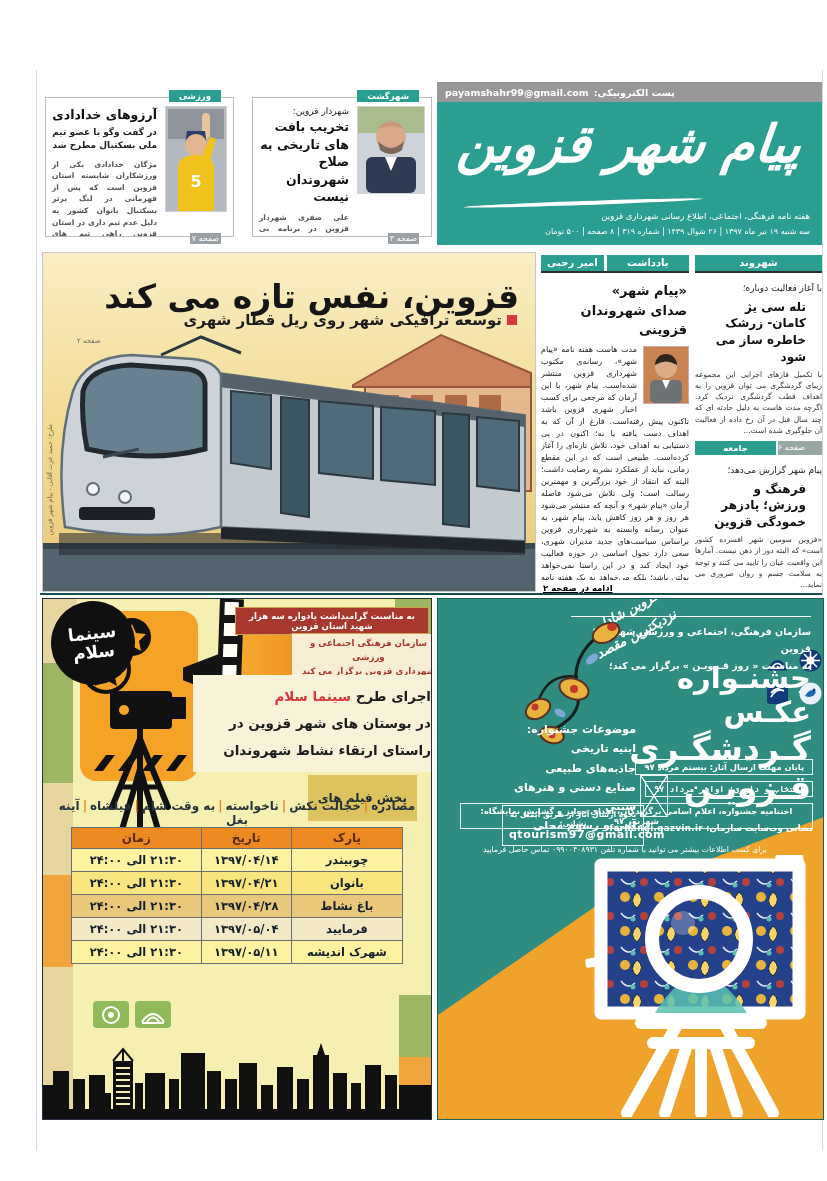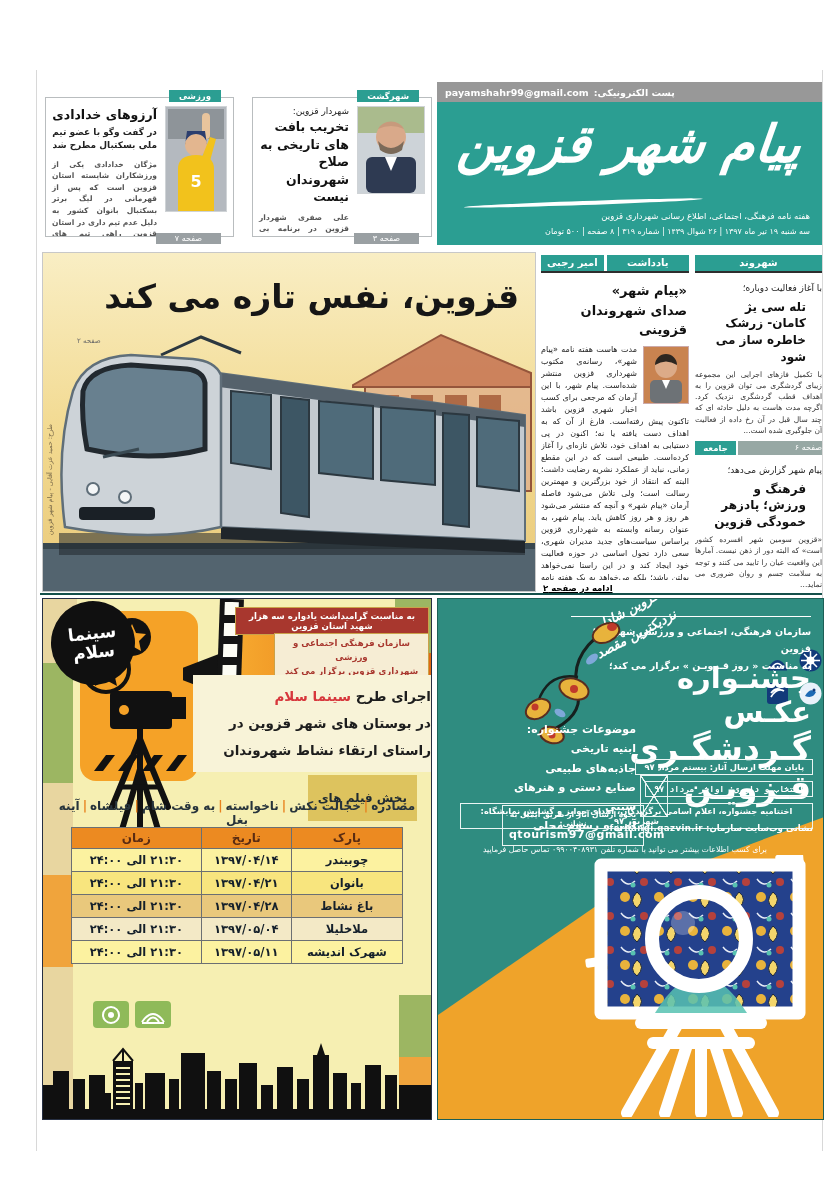--- a/index.html
+++ b/index.html
@@ -7,21 +7,21 @@
   .page{position:relative;width:827px;height:1181px;margin:0 auto;background:#fff;overflow:hidden;}
   .edge{position:absolute;top:70px;bottom:30px;width:1px;background:#d8d8d8;}
   .edge.l{left:36px}.edge.r{left:822px}
   .abs{position:absolute;}
 
   
   .card{position:absolute;background:#fff;border:1px solid #b9bdbf;}
   .card-sports{left:45px;top:97px;width:187px;height:138px;}
   .card-mayor{left:252px;top:97px;width:178px;height:138px;}
   .tag-chip{position:absolute;top:-8px;right:12px;background:#2b9e92;color:#fff;font-size:8.5px;font-weight:bold;padding:1px 10px;}
-  .page-chip{position:absolute;bottom:-8px;right:12px;background:#9aa0a3;color:#fff;font-size:8px;padding:1px 19px;}
+  .page-chip{position:absolute;bottom:-8px;right:12px;background:#9aa0a3;color:#fff;font-size:8px;padding:1px 2px;}
   .card-inner{display:flex;direction:ltr;height:100%;}
   .card-text{flex:1;direction:rtl;text-align:right;padding:8px 8px 4px 6px;overflow:hidden;}
   .card-photo{flex:none;margin:8px 6px 8px 0;border:1px solid #cfd3d6;overflow:hidden;}
   .kicker{font-size:9px;color:#222;margin-bottom:2px;}
   .card-title{font-size:12.5px;font-weight:bold;color:#111;line-height:1.4;}
   .card-dek{font-size:9px;font-weight:bold;color:#222;line-height:1.5;margin-top:2px;}
   .card-body{font-size:7.5px;color:#555;text-align:justify;line-height:1.55;margin-top:6px;font-weight:bold;}
 
   
   .masthead{left:437px;top:82px;width:385px;height:163px;}
@@ -51,36 +51,36 @@
   .note-title{font-size:13px;font-weight:bold;color:#111;line-height:1.5;margin:8px 2px 4px;text-align:right;}
   .note-bodywrap{flex:1;overflow:hidden;font-size:8px;color:#222;text-align:justify;line-height:1.5;}
   .note-photo{float:right;width:44px;height:56px;margin:2px 0 3px 6px;border:1px solid #caa;overflow:hidden;}
   .note-cont{font-size:8.5px;font-weight:bold;text-align:left;padding:3px 2px 0;text-decoration:underline;}
   .cit-item{margin-top:9px;}
   .cit-kicker{font-size:9px;color:#222;line-height:1.5;}
   .cit-title{font-size:12px;font-weight:bold;color:#101010;line-height:1.4;margin:3px 16px;}
   .cit-body{font-size:7.5px;color:#333;text-align:justify;line-height:1.5;}
   .catbar{display:flex;direction:ltr;height:14px;margin-top:5px;gap:2px;}
   .catbar .cat{flex:1;background:#2b9e92;color:#fff;font-size:8.5px;font-weight:bold;text-align:center;line-height:14px;}
-  .catbar .pg{width:44px;background:#97a8a4;color:#fff;font-size:8px;text-align:right;line-height:14px;padding-left:40px;}
+  .catbar .pg{width:44px;background:#97a8a4;color:#fff;font-size:8px;text-align:left;line-height:14px;}
 
   .sep-rule{left:40px;top:593px;width:782px;height:2px;background:#14504a;}
 
   
   .cine{left:42px;top:598px;width:388px;height:520px;border:1.5px solid #273043;background:#f6efb2;overflow:hidden;}
   .cine .patch{position:absolute;z-index:0;}
   .cine .z{position:absolute;z-index:2;}
   .badge{left:8px;top:2px;width:84px;height:84px;background:#101010;border-radius:50%;color:#fff;display:flex;flex-direction:column;align-items:center;justify-content:center;font-size:17px;font-weight:bold;line-height:1.1;transform:rotate(-6deg);z-index:3;}
   .proj-box{left:37px;top:12px;width:118px;height:170px;background:#f5a227;border-radius:16px;z-index:1;}
   .proj-svg{left:37px;top:12px;width:120px;height:250px;z-index:2;}
   .cone{left:140px;top:44px;width:58px;height:62px;background:#131313;clip-path:polygon(0 40%,0 60%,100% 96%,100% 4%);z-index:1;}
   .filmstrip{left:174px;top:0;width:24px;height:170px;background:#141414;transform:rotate(2deg);z-index:1;}
   .filmstrip .frames{position:absolute;left:5px;right:5px;top:3px;bottom:3px;background:repeating-linear-gradient(180deg,#fdfdf5 0 13px,#141414 13px 21px);}
   .occasion{left:192px;top:8px;width:188px;background:#a8372e;border:1.5px solid #caa24a;color:#fff;font-size:8.6px;font-weight:bold;text-align:center;padding:3px 2px;}
-  .organizer{left:231px;top:34px;width:149px;background:#f6edd4;border:1.5px solid #caa24a;color:#a8372e;font-size:8.6px;font-weight:bold;text-align:center;padding:3px 2px;line-height:1.6;}
+  .organizer{left:248px;top:34px;width:149px;background:#f6edd4;border:1.5px solid #caa24a;color:#a8372e;font-size:8.6px;font-weight:bold;text-align:center;padding:3px 2px;line-height:1.6;}
   .planbox{left:150px;top:76px;width:228px;background:#f8f3d8;padding:8px 10px;text-align:right;font-size:13.5px;font-weight:bold;color:#1d1d1d;line-height:2.0;z-index:2;}
   .plan-name{color:#d7373c;}
   .films-label{right:14px;top:176px;background:#ddc35e;color:#1e2a32;font-size:12px;font-weight:bold;padding:16px 10px;z-index:2;}
   .films-row{left:6px;top:200px;width:376px;text-align:center;font-size:12px;font-weight:bold;color:#27343c;z-index:2;}
   .films-row .pipe{color:#e8821e;padding:0 3px;}
   .cine-table{left:28px;top:228px;width:332px;border-collapse:collapse;z-index:2;font-weight:bold;}
   .cine-table th{background:#ec8a21;color:#5b2c12;font-size:12px;padding:3px 0;border:1px solid #6b6f73;}
   .cine-table td{font-size:11.5px;color:#15202b;text-align:center;padding:4px 0;border:1px solid #6b6f73;}
   .cine-logos{left:50px;top:402px;display:flex;gap:6px;z-index:2;}
   .cine-logo{width:36px;height:27px;background:#8fba59;border-radius:4px;display:flex;align-items:center;justify-content:center;}
@@ -214,20 +214,24 @@
       <path d="M118 26 L158 8 L198 24" fill="none" stroke="#2c3840" stroke-width="3"></path>
 
       <path d="M22 198 Q12 122 30 62 Q42 28 88 26 L150 30 Q172 32 178 46 L178 198 Q110 214 22 198 Z" fill="#cdd3d8" stroke="#5f6e79" stroke-width="2.5"></path>
       <path d="M40 62 Q46 38 88 36 L144 40 Q160 42 162 54 L162 120 Q108 134 44 120 Q38 90 40 62 Z" fill="#68808f" stroke="#22292f" stroke-width="5"></path>
       <circle cx="50" cy="160" r="6" fill="#f4f6f7" stroke="#5f6e79" stroke-width="2"></circle>
       <circle cx="82" cy="168" r="6" fill="#f4f6f7" stroke="#5f6e79" stroke-width="2"></circle>
       <rect x="36" y="178" width="76" height="13" rx="4" fill="#1a2026"></rect>
       <path d="M60 128 L96 120" stroke="#3a4a53" stroke-width="3"></path>
     </svg>
     <div class="headline">قزوین، نفس تازه می کند</div>
+    <div class="subhead">
+      <span class="redsq"></span>
+      <span>توسعه ترافیکی شهر روی ریل قطار شهری</span>
+    </div>
     <div class="art-page">صفحه ۲</div>
     <div class="art-credit">طرح: حمید عزت آقایی - پیام شهر قزوین</div>
   </div>
 
   <div class="abs note-col">
     <div class="col-head">
       <span class="chip main">یادداشت</span>
       <span class="chip">امیر رجبی</span>
     </div>
     <div class="note-title">
@@ -352,21 +356,21 @@
         <td>بانوان</td>
             <td>۱۳۹۷/۰۴/۲۱</td>
             <td>۲۱:۳۰ الی ۲۴:۰۰</td>
       </tr>
       <tr style="background:#e9c87c">
         <td>باغ نشاط</td>
             <td>۱۳۹۷/۰۴/۲۸</td>
             <td>۲۱:۳۰ الی ۲۴:۰۰</td>
       </tr>
       <tr style="background:#f3e9c6">
-        <td>ملاخلیلا</td>
+        <td>فرمایید</td>
             <td>۱۳۹۷/۰۵/۰۴</td>
             <td>۲۱:۳۰ الی ۲۴:۰۰</td>
       </tr>
       <tr style="background:#fcf2a0">
         <td>شهرک اندیشه</td>
             <td>۱۳۹۷/۰۵/۱۱</td>
             <td>۲۱:۳۰ الی ۲۴:۰۰</td>
       </tr>
     </tbody>
       </table>

